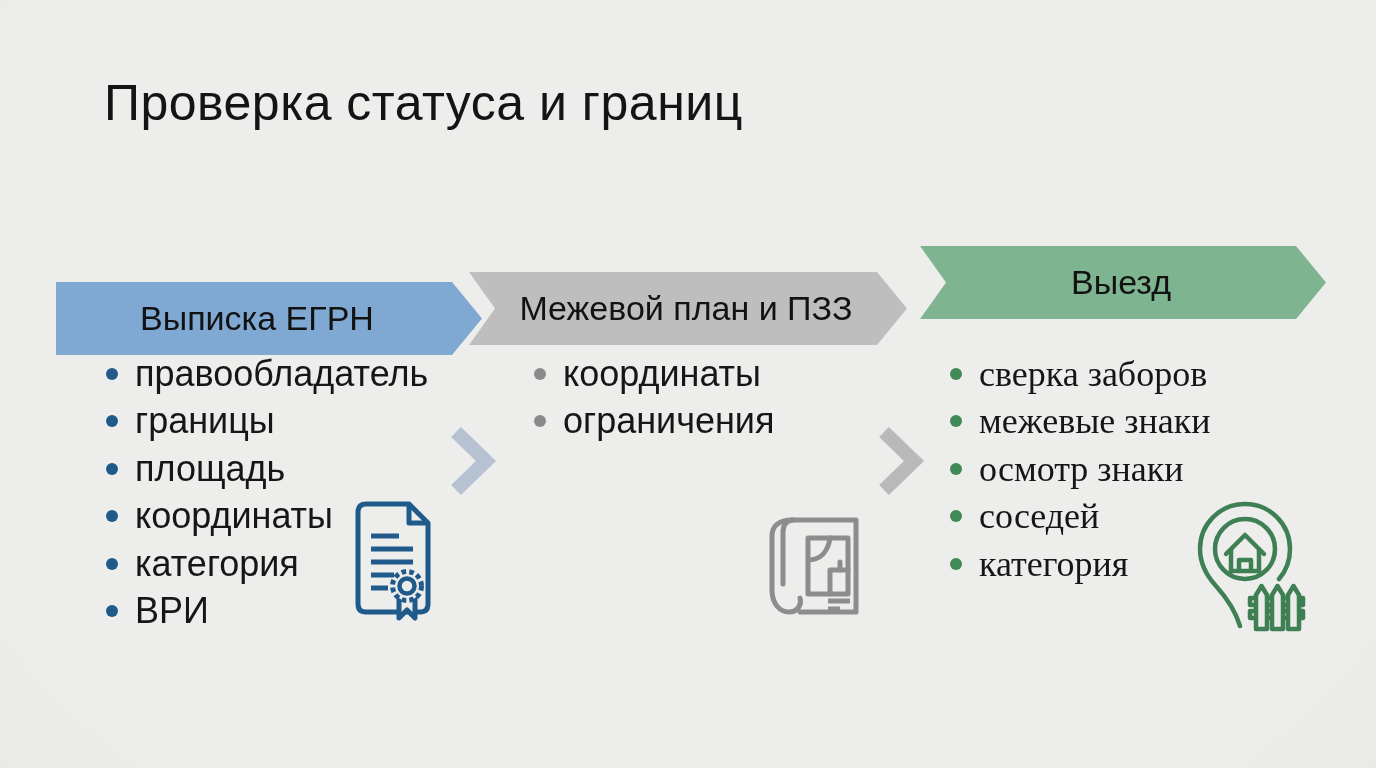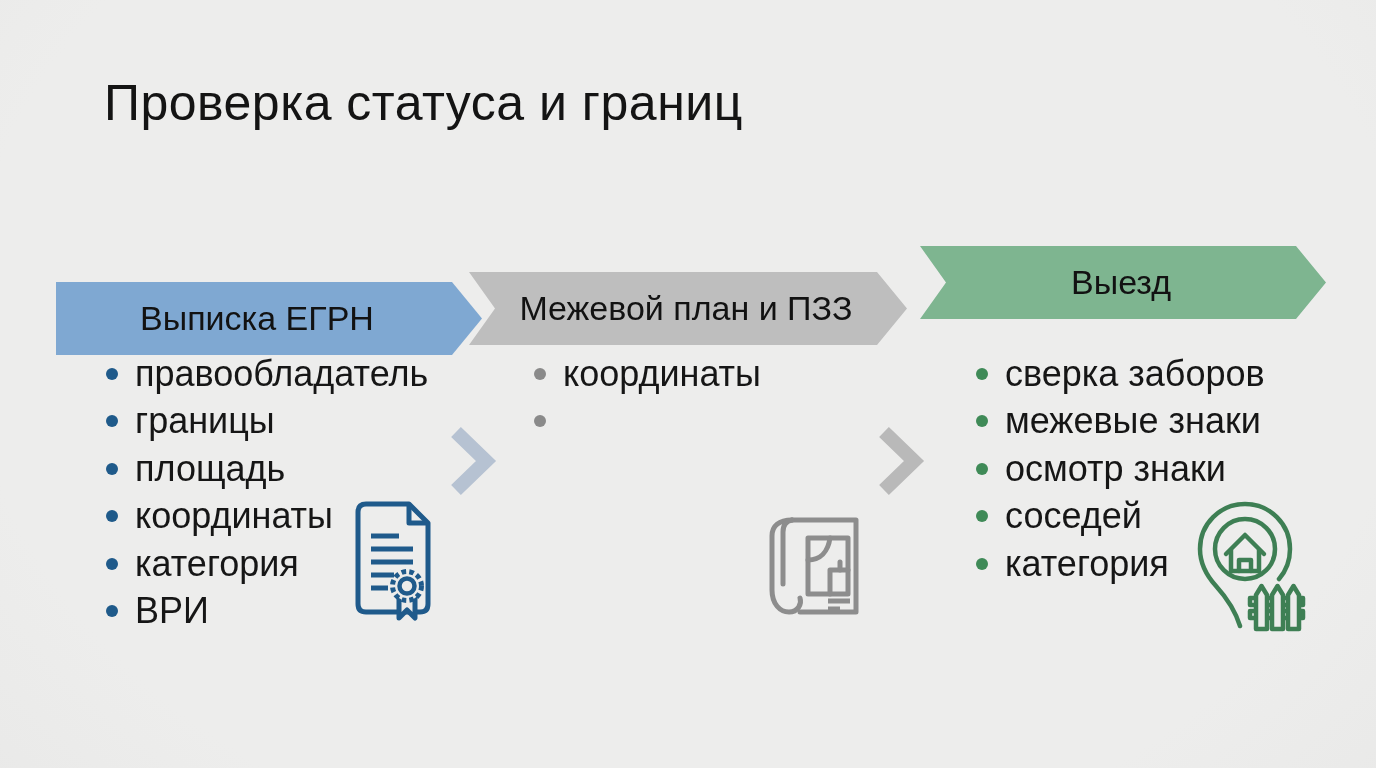--- a/index.html
+++ b/index.html
@@ -35,21 +35,21 @@
   }
   #banner-3{
     left:920px;width:406px;background:#7eb590;
     clip-path:polygon(0 0, calc(100% - 30px) 0, 100% 50%, calc(100% - 30px) 100%, 0 100%, 26px 50%);
     padding-left:26px;padding-right:30px;
   }
   
   ul.items{position:absolute;top:334px;margin:16px;padding:0;list-style:none;}
   #list-1{left:90px;}
   #list-2{left:518px;}
-  #list-3{left:960px;}
+  #list-3{left:934px;font-family:Liberation Serif, serif;}
   ul.items li{
     display:flex;align-items:center;height:47.5px;
     font-size:36px;color:#161616;white-space:nowrap;
   }
   .dot{width:12px;height:12px;border-radius:50%;margin-right:17px;flex:none;}
   #list-1 .dot{background:#1f5a8a;}
   #list-2 .dot{background:#8a8a8a;}
   #list-3 .dot{background:#3f8a57;}
   
   .chev{position:absolute;top:424px;}
@@ -105,20 +105,21 @@
       </li>
   </ul>
 
   <ul class="items" id="list-2">
     <li>
         <span class="dot"></span>
         <span>координаты</span>
       </li>
     <li>
         <span class="dot"></span>
+        <span>ограничения</span>
       </li>
   </ul>
 
   <ul class="items" id="list-3">
     <li>
         <span class="dot"></span>
         <span>сверка заборов</span>
       </li>
     <li>
         <span class="dot"></span>

